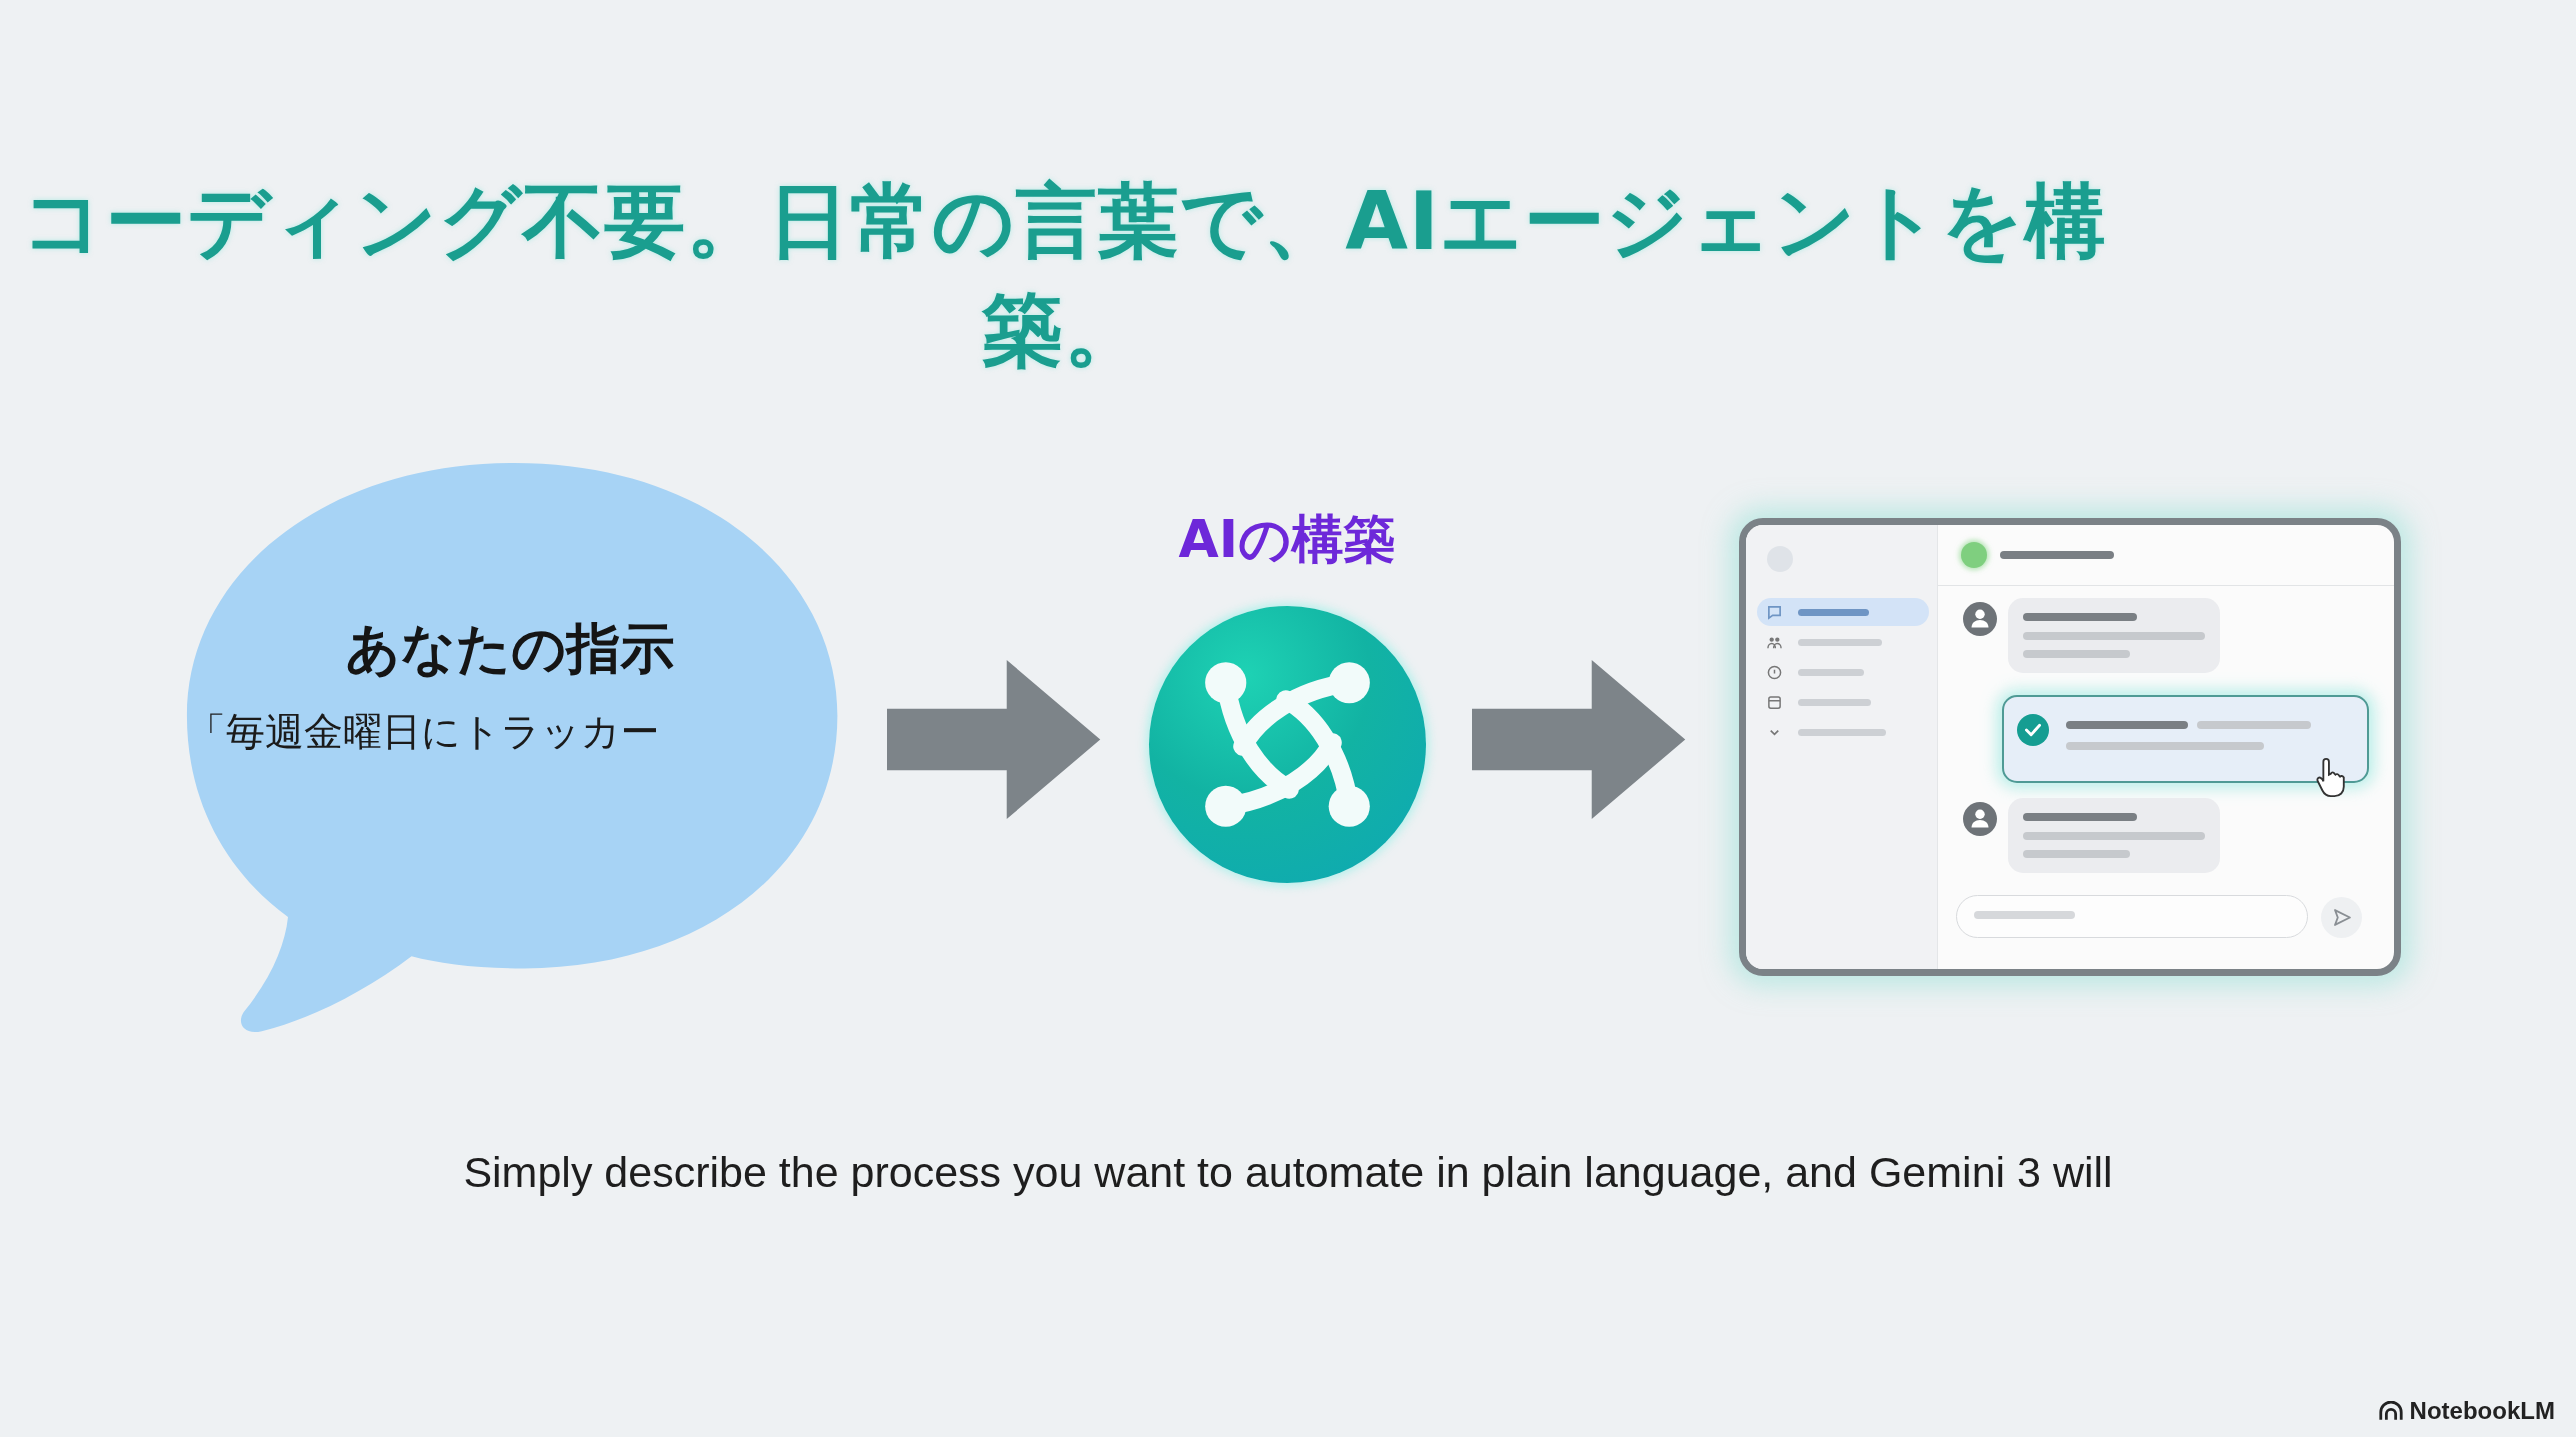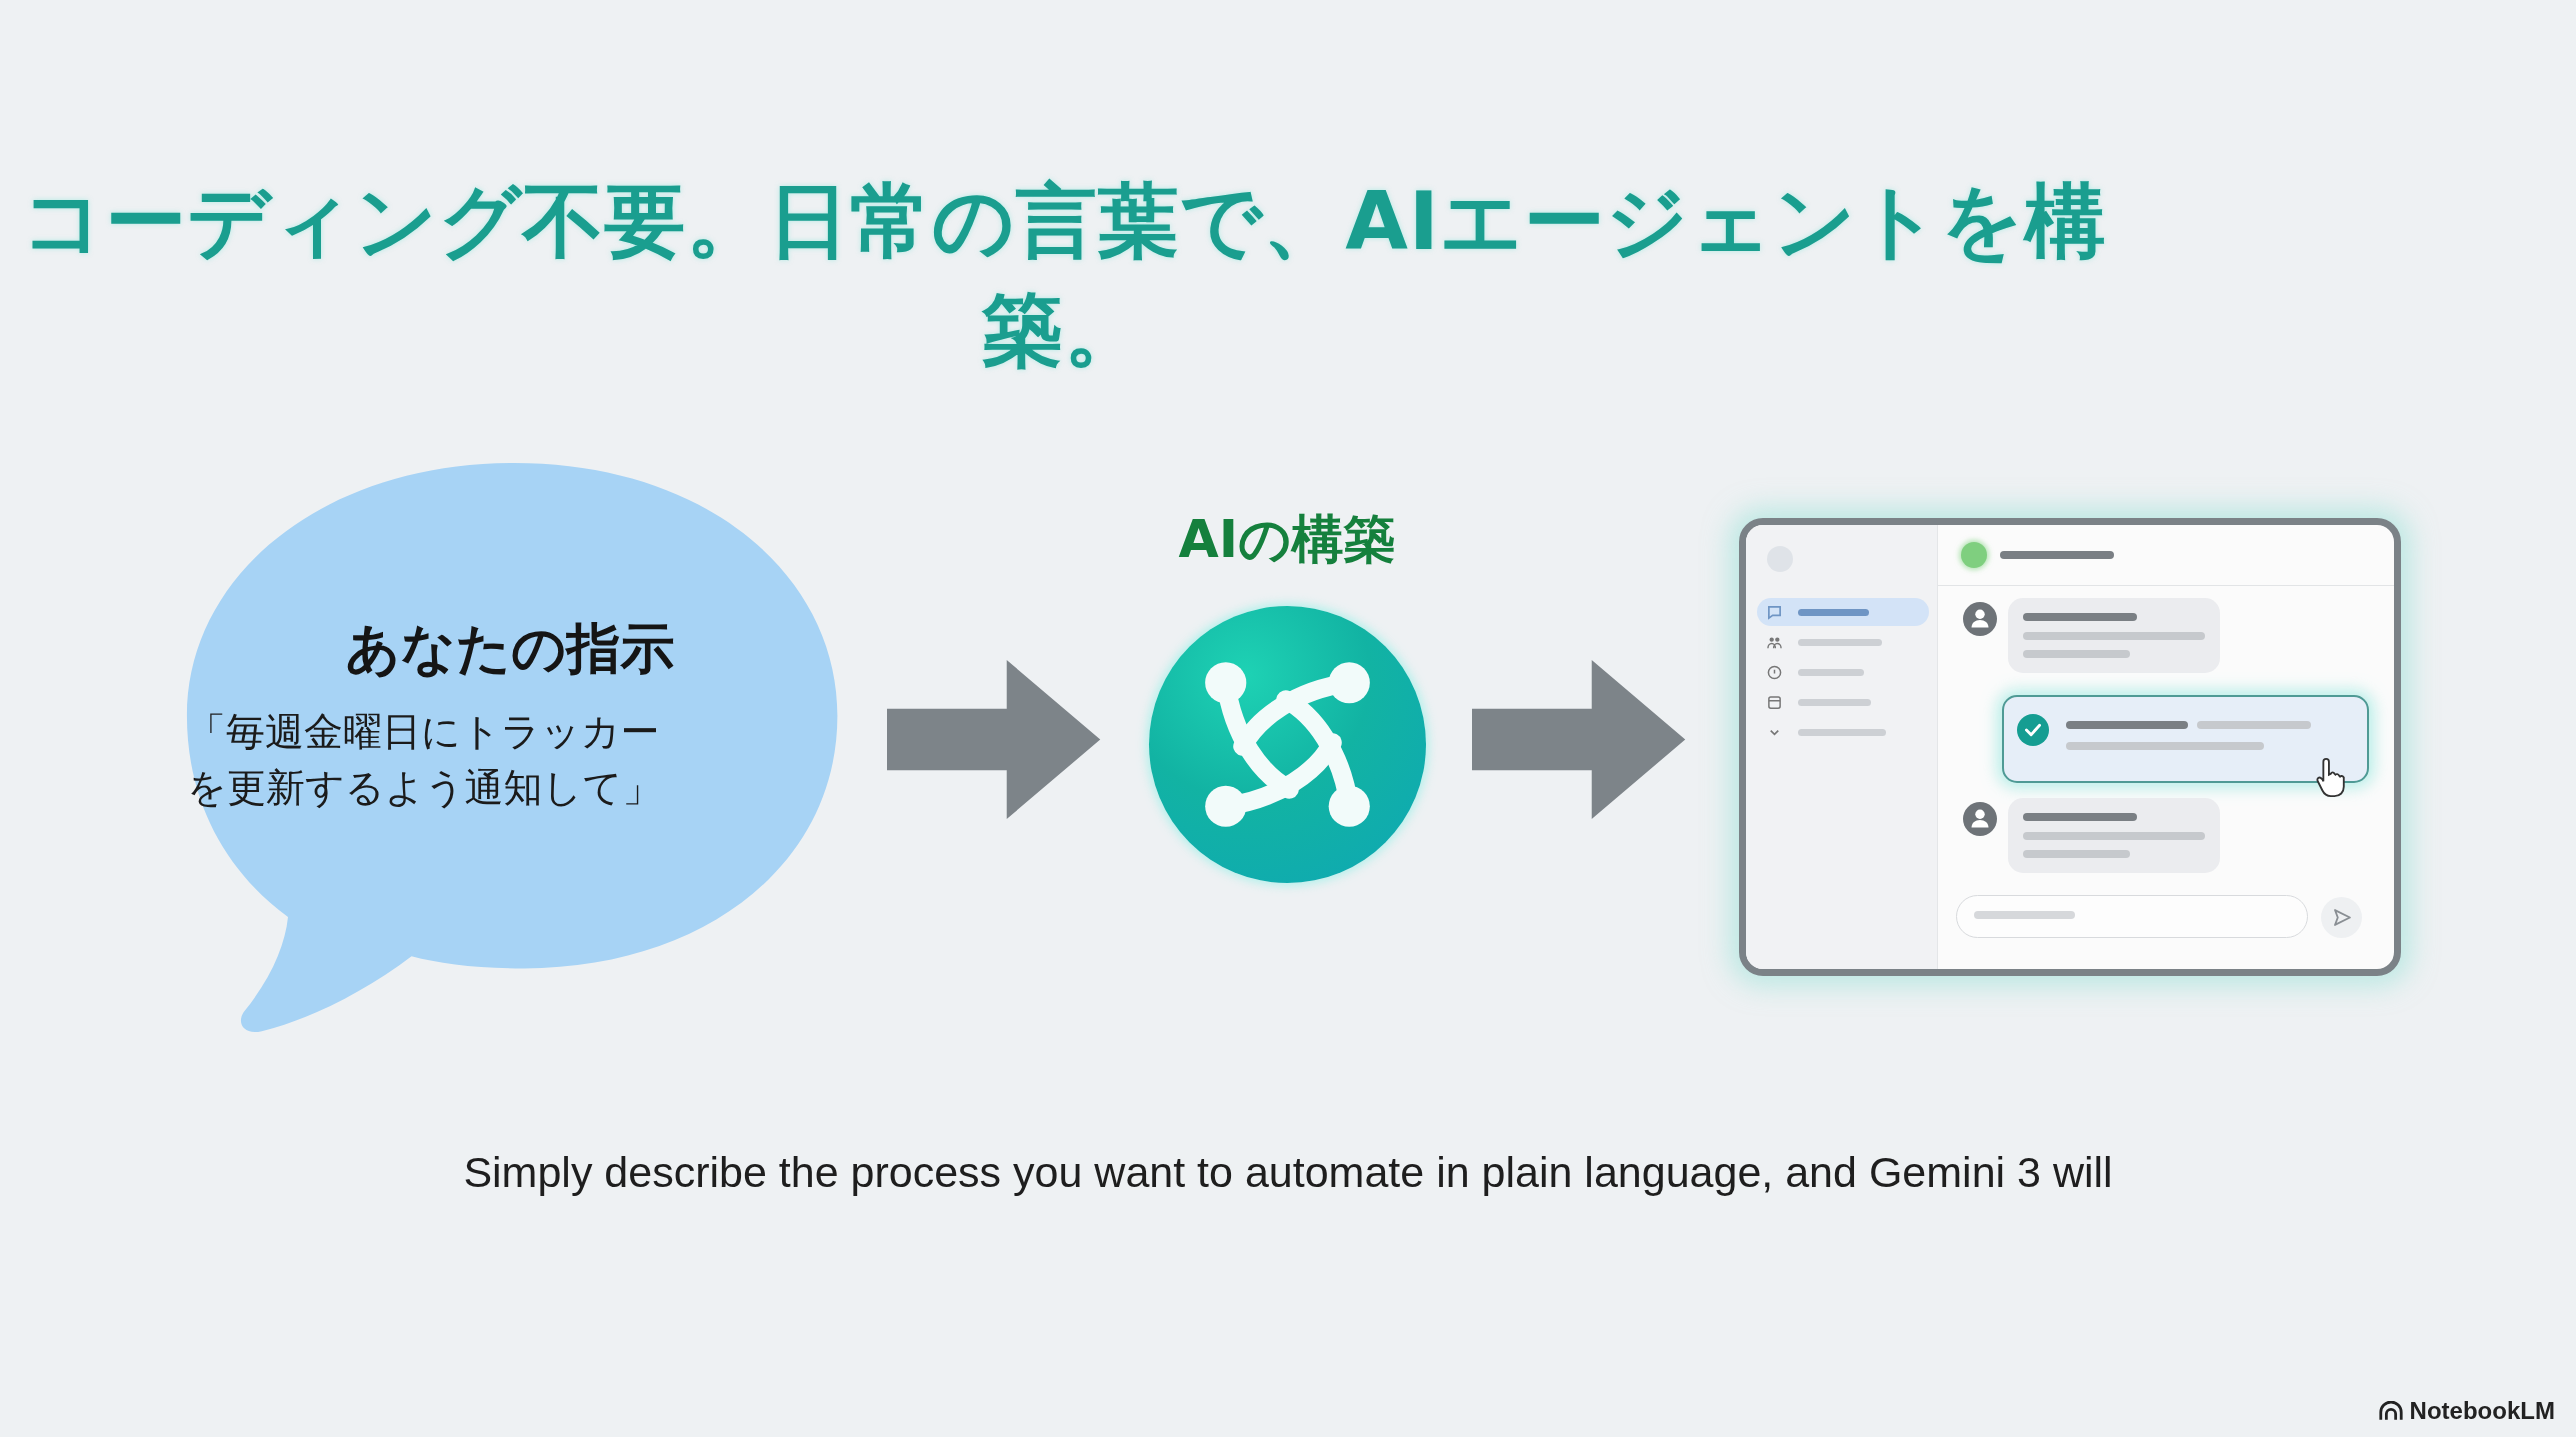--- a/index.html
+++ b/index.html
@@ -20,21 +20,21 @@
     font-size: 54px; font-weight: bold; color: #151515;
   }
   .bubble-quote {
     left: 187px; top: 704px; width: 646px; text-align: left;
     font-size: 39px; line-height: 56px; color: #1b1b1b;
   }
   .bubble-quote span { display: block; }
   .arrow { }
   .ai-label {
     left: 1100px; top: 505px; width: 374px; text-align: center;
-    font-size: 52px; font-weight: bold; color: #15803d;
+    font-size: 52px; font-weight: bold; color: #6d28d9;
   }
   .ai-circle {
     left: 1149px; top: 606px; width: 277px; height: 277px; border-radius: 50%;
     background: radial-gradient(circle at 35% 25%, #1ed2b4 0%, #12b3a3 45%, #0ea7b5 100%);
     box-shadow: 0 0 9.4px 2.8px rgba(140, 240, 230, 0.6);
   }
   .ai-circle svg { position: absolute; left: 0; top: 0; }
   
   .window {
     left: 1739px; top: 518px; width: 648px; height: 444px;
@@ -115,21 +115,20 @@
            C 330 555, 290 550, 260 542
            C 210 580, 150 610, 100 622
            C 80 627, 72 612, 82 600
            C 110 565, 125 530, 128 500
            C 60 450, 20 375, 20 285
            C 20 135, 165 15, 370 15 Z" fill="#a7d3f5"></path>
 </svg>
 <div class="abs bubble-heading">あなたの指示</div>
 <div class="abs bubble-quote">
   <span>「毎週金曜日にトラッカー</span>
-  <span>を更新するよう通知して」</span>
 </div>
 
 <svg class="abs arrow" style="left:887px;top:660px;" width="217" height="159" viewBox="0 0 232 170">
   <polygon points="0,52 128,52 128,0 228,85 128,170 128,118 0,118" fill="#7d8489"></polygon>
 </svg>
 
 <div class="abs ai-label">AIの構築</div>
 <div class="abs ai-circle">
   <svg width="277" height="277" viewBox="0 0 296 296">
     <g fill="none" stroke="#f2fbfa" stroke-width="20" stroke-linecap="round">

